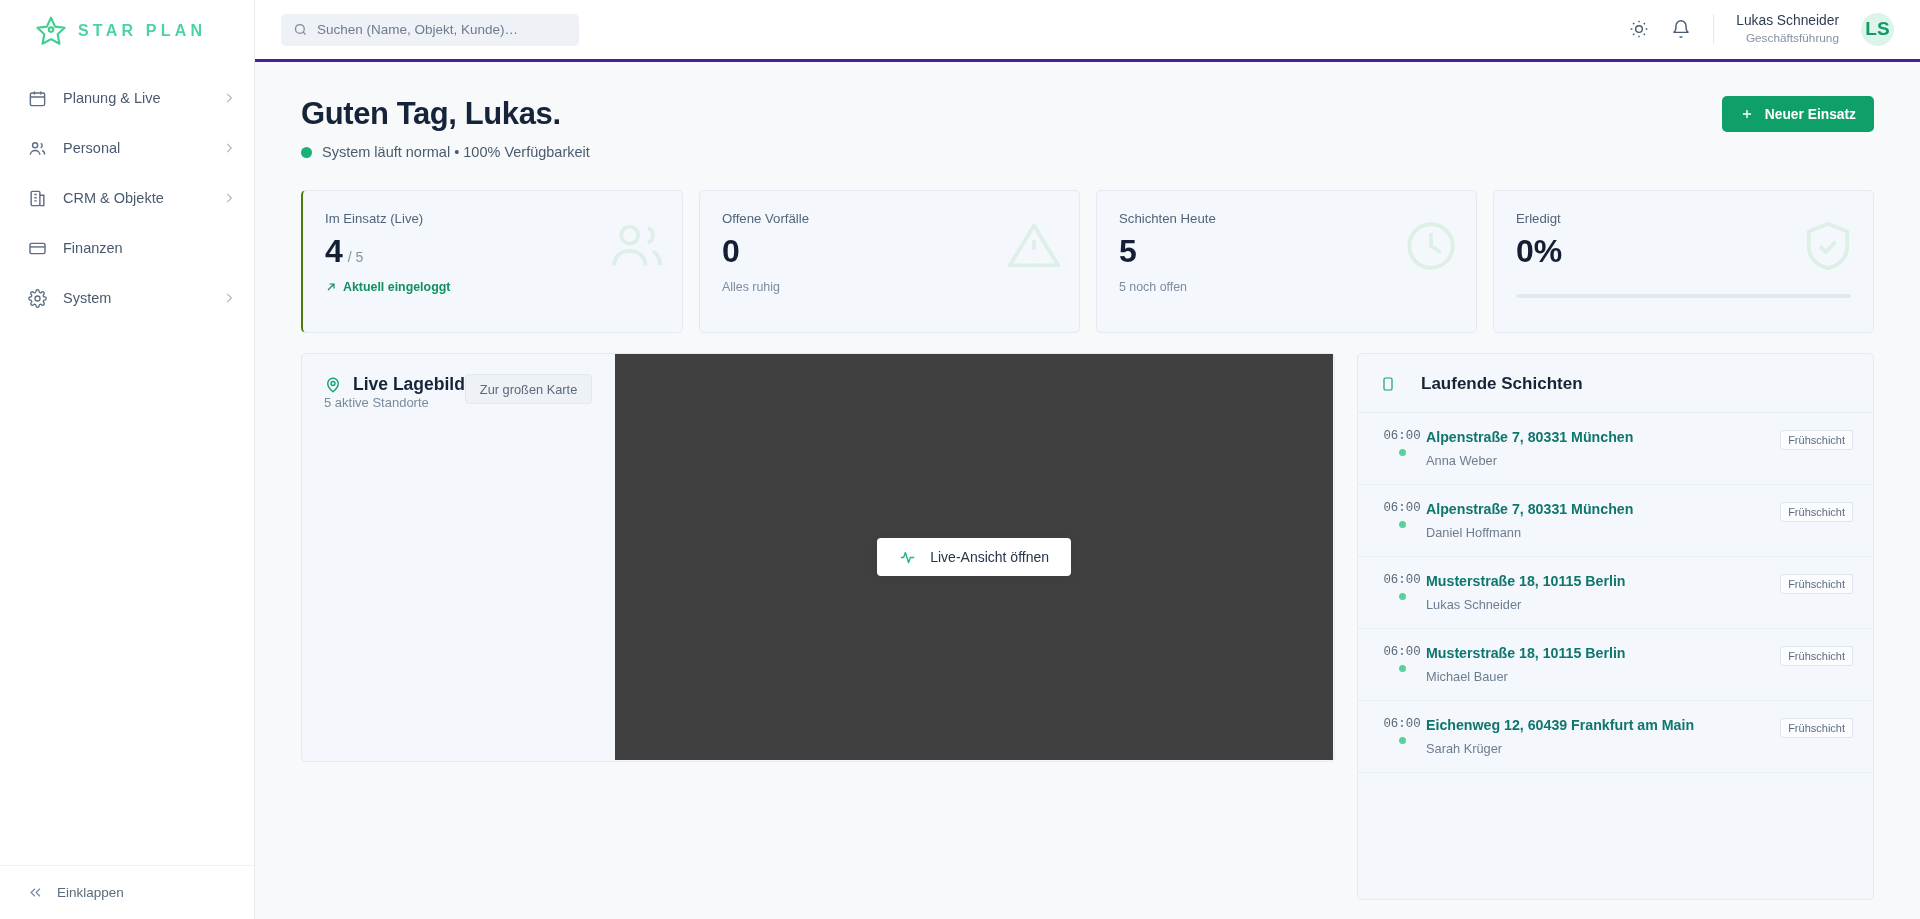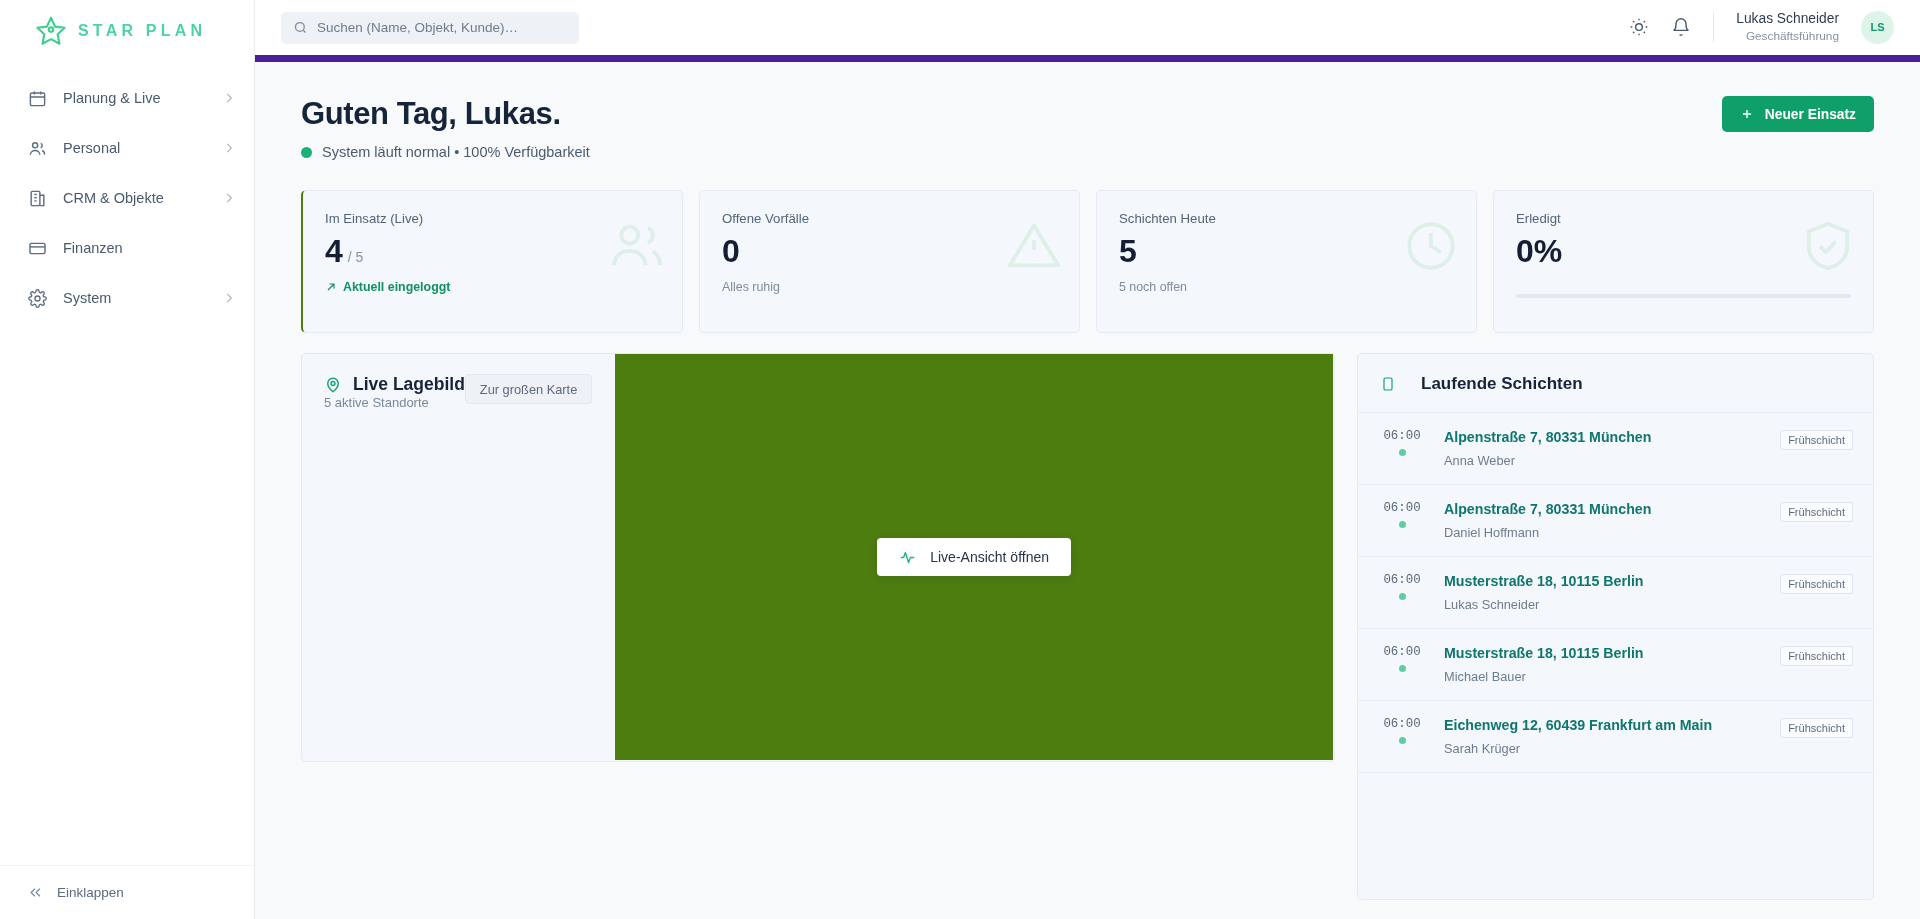--- a/index.html
+++ b/index.html
@@ -44,40 +44,40 @@
     border-top: 1px solid #eef1f5;
     height: 54px; display: flex; align-items: center; gap: 14px;
     padding-left: 28px; color: #5b6b7e; font-size: 13.5px; cursor: pointer;
   }
   .sidebar-footer .ico { width: 15px; height: 15px; color: #7b8a9b; }
 
   
   .main { flex: 1; display: flex; flex-direction: column; min-width: 0; }
 
   .topbar {
-    height: 62px; background: #ffffff; border-bottom: 7px solid #4c1d95;
+    height: 62px; background: #ffffff; border-bottom: 3px solid #4c1d95;
     display: flex; align-items: center; padding: 0 26px 0 26px; gap: 20px;
   }
   .search-box {
     width: 298px; height: 32px; background: #eef1f6; border-radius: 5px;
     display: flex; align-items: center; gap: 9px; padding: 0 12px;
     color: #6e7c8d; font-size: 13.5px; cursor: text;
   }
   .search-box .ico { width: 15px; height: 15px; color: #7d8b9c; flex: 0 0 15px; }
   .topbar-right {
     margin-left: auto; display: flex; align-items: center; gap: 22px;
   }
   .icon-btn { width: 20px; height: 20px; color: #495a6d; cursor: pointer; }
   .vline { width: 1px; height: 30px; background: #e4e9ef; }
   .user-meta { text-align: right; line-height: 1.35; }
   .user-name { font-size: 13.8px; color: #2e3d4f; }
   .user-role { font-size: 11.8px; color: #8492a3; }
   .avatar {
     width: 33px; height: 33px; border-radius: 50%; background: #ddf5e9;
-    color: #12996a; font-size: 11px; font-weight: 700;
+    color: #12996a; font-size: 19px; font-weight: 700;
     display: flex; align-items: center; justify-content: center; cursor: pointer;
   }
 
   .content { flex: 1; overflow: hidden; padding: 34px 46px 0 46px; position: relative; }
 
   .greet-row { display: flex; align-items: flex-start; }
   .greet-title { font-size: 31px; font-weight: 700; color: #16243a; letter-spacing: -0.4px; }
   .greet-status {
     margin-top: 12px; display: flex; align-items: center; gap: 10px;
     font-size: 14.5px; color: #4b5b6e;
@@ -124,21 +124,21 @@
   .map-head { display: flex; align-items: flex-start; padding: 20px 22px 14px 22px; }
   .map-title { display: flex; align-items: center; gap: 11px; font-size: 17.5px; font-weight: 700; color: #16243a; }
   .map-title .ico { width: 18px; height: 18px; color: #11a36d; }
   .map-sub { font-size: 13px; color: #7a8a9c; }
   .btn-ghost {
     margin-left: auto; height: 30px; background: #eef1f6; border: 1px solid #e3e8ef;
     border-radius: 4px; padding: 0 14px; font-size: 12.8px; color: #5b6a7d; cursor: pointer;
     font-family: "Liberation Sans", sans-serif;
   }
   .map-canvas {
-    flex: 1; margin: 0 1px 1px 1px; background: #4d7c0f;
+    flex: 1; margin: 0 1px 1px 1px; background: #404040;
     display: flex; align-items: center; justify-content: center;
   }
   .map-float {
     background: #ffffff; border-radius: 4px; box-shadow: 0 2px 10px rgba(25,45,80,.12);
     height: 38px; padding: 0 22px; display: flex; align-items: center; gap: 14px;
     font-size: 14px; color: #24344a; font-weight: 500; cursor: pointer;
   }
   .map-float .ico { width: 17px; height: 17px; color: #23b67f; }
 
   
@@ -146,21 +146,21 @@
     width: 517px; flex: 0 0 517px; background: #f4f7fb;
     border: 1px solid #e4eaf1; border-radius: 5px; min-height: 547px;
   }
   .shifts-head {
     display: flex; align-items: center; gap: 25px;
     padding: 20px 22px 18px 22px; border-bottom: 1px solid #e7ecf2;
     font-size: 17px; font-weight: 700; color: #16243a;
   }
   .shifts-head .ico { width: 16px; height: 16px; color: #13a36f; }
   .shift-row {
-    display: flex; align-items: flex-start; gap: 20px;
+    display: flex; align-items: flex-start; gap: 2px;
     padding: 16px 20px 16px 22px; border-bottom: 1px solid #e9eef4;
   }
   .shift-time {
     width: 44px; flex: 0 0 44px; text-align: center;
     font-family: "Liberation Mono", monospace; font-size: 12.4px; color: #57677b;
   }
   .shift-dot { width: 7px; height: 7px; border-radius: 50%; background: #5ccfa0; margin: 6px auto 0 auto; }
   .shift-main { flex: 1; min-width: 0; }
   .shift-addr { font-size: 14.2px; font-weight: 700; color: #0f766e; }
   .shift-person { margin-top: 8px; font-size: 12.8px; color: #6d7d90; }

